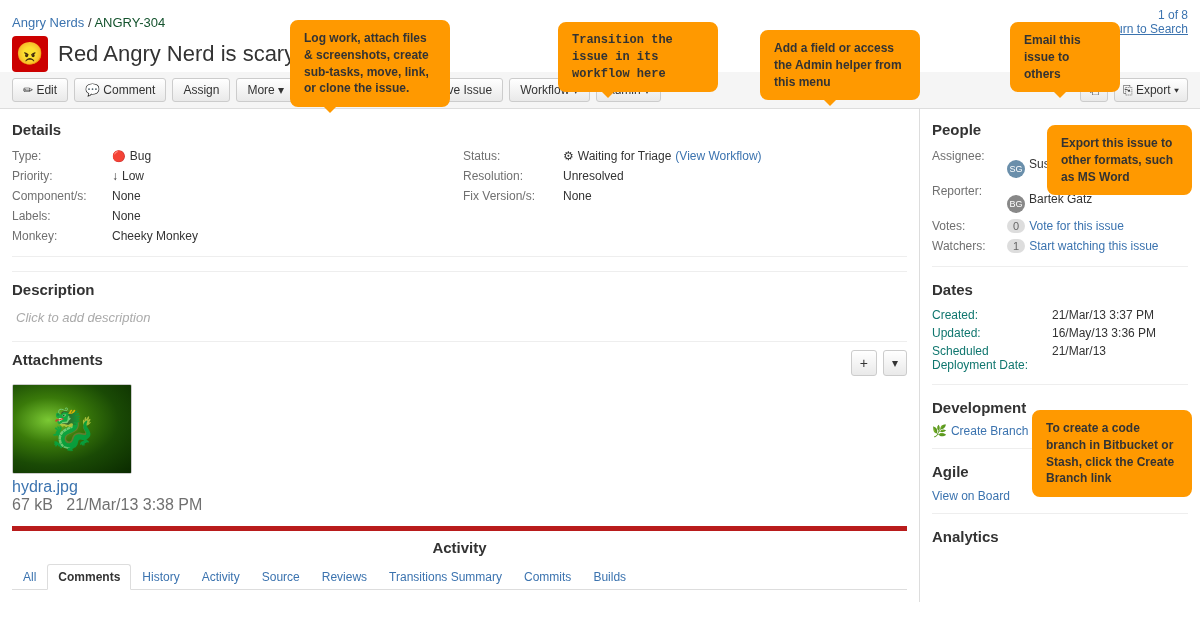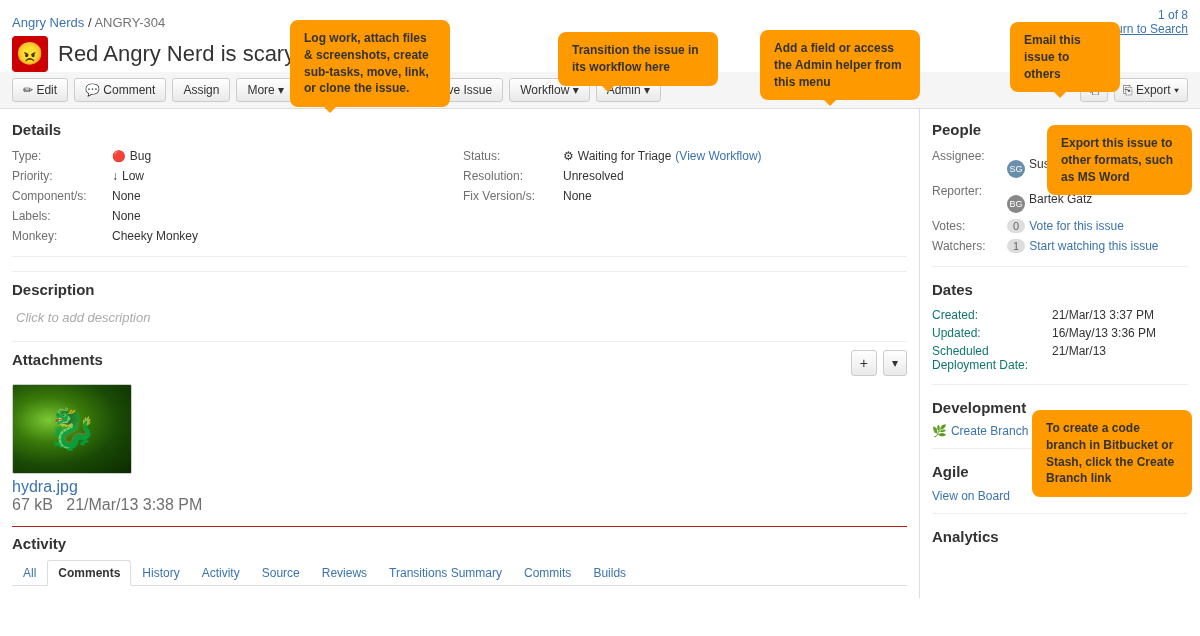--- a/index.html
+++ b/index.html
@@ -35,21 +35,21 @@
     .attachments-header { display: flex; justify-content: space-between; align-items: center; margin-bottom: 8px; }
     .attachment-item { display: inline-block; margin-right: 12px; }
     .attachment-thumb { width: 120px; height: 90px; background: linear-gradient(135deg, #4a8a2a, #2d5a0a, #6ab832, #1a3d08); border: 1px solid #ccc; border-radius: 2px; display: flex; align-items: center; justify-content: center; overflow: hidden; }
     .attachment-thumb-img { width: 100%; height: 100%; background: radial-gradient(ellipse at 30% 40%, #7bc934 0%, #3a7a0a 30%, #1a4a05 60%, #0a2a00 100%); position: relative; }
     .attachment-thumb-img::after { content: '🐉'; font-size: 40px; position: absolute; top: 50%; left: 50%; transform: translate(-50%, -50%); opacity: 0.8; }
     .attachment-info { font-size: 16px; margin-top: 4px; }
     .attachment-name { color: #3b73af; text-decoration: none; display: block; }
     .attachment-meta { color: #707070; }
 
     
-    .activity-section { border-top: 1px solid #b91c1c; padding-top: 8px; }
+    .activity-section { border-top: 5px solid #b91c1c; padding-top: 8px; text-align: center; }
     .activity-tabs { display: flex; gap: 0; border-bottom: 1px solid #ddd; margin-bottom: 0; flex-wrap: wrap; }
     .activity-tab { padding: 5px 10px; font-size: 12px; cursor: pointer; color: #3b73af; border: 1px solid transparent; margin-bottom: -1px; border-radius: 3px 3px 0 0; }
     .activity-tab.active { background: #fff; border-color: #ddd; border-bottom-color: #fff; color: #333; font-weight: bold; }
 
     
     .right-section { margin-bottom: 14px; border-bottom: 1px solid #eee; padding-bottom: 10px; }
     .right-section:last-child { border-bottom: none; }
     .right-row { display: flex; padding: 3px 0; align-items: flex-start; }
     .right-label { color: #707070; min-width: 75px; font-size: 12px; }
     .right-value { color: #333; font-size: 12px; display: flex; align-items: center; gap: 4px; }
@@ -89,21 +89,21 @@
 </head>
 <body>
 
 <div class="page-wrapper">
 
   <div class="header-wrap">
     <div style="display:flex; align-items:center; justify-content:space-between;">
       <div>
         <span style="color:#3b73af; cursor:pointer;">Angry Nerds</span>
         <span>/</span>
-        <span style="color:#737373; cursor:pointer;">ANGRY-304</span>
+        <span style="color:#14532d; cursor:pointer;">ANGRY-304</span>
       </div>
       <div style="font-size:12px; color:#3b73af; text-align:right;">
         <span>1</span>
         <span>of 8</span>
         <br>
         <a href="#" style="color:#3b73af;">Return to Search</a>
       </div>
     </div>
     <div class="issue-title">
       <div class="avatar">
@@ -296,21 +296,21 @@
       </div>
 
       <div class="right-section">
         <div class="section-title">Analytics</div>
       </div>
     </div>
   </div>
 
   <div class="tooltip-bubble tooltip-1">Log work, attach files &amp; screenshots, create sub-tasks, move, link, or clone the issue.</div>
 
-  <div class="tooltip-bubble tooltip-2" style="top:32px; left:558px;">Transition the issue in its workflow here</div>
+  <div class="tooltip-bubble tooltip-2" style="top:22px; left:558px;font-family:Liberation Mono, monospace;">Transition the issue in its workflow here</div>
 
   <div class="tooltip-bubble tooltip-3" style="top:30px; right:280px;">Add a field or access the Admin helper from this menu</div>
 
   <div class="tooltip-bubble tooltip-4" style="top:22px; right:80px; max-width:110px;">Email this issue to others</div>
 
   <div class="tooltip-bubble" style="top:125px; right:8px; max-width:145px;">Export this issue to other formats, such as MS Word</div>
 
   <div class="tooltip-bubble" style="top:410px; right:8px; max-width:160px;">To create a code branch in Bitbucket or Stash, click the Create Branch link</div>
 
 </div>

